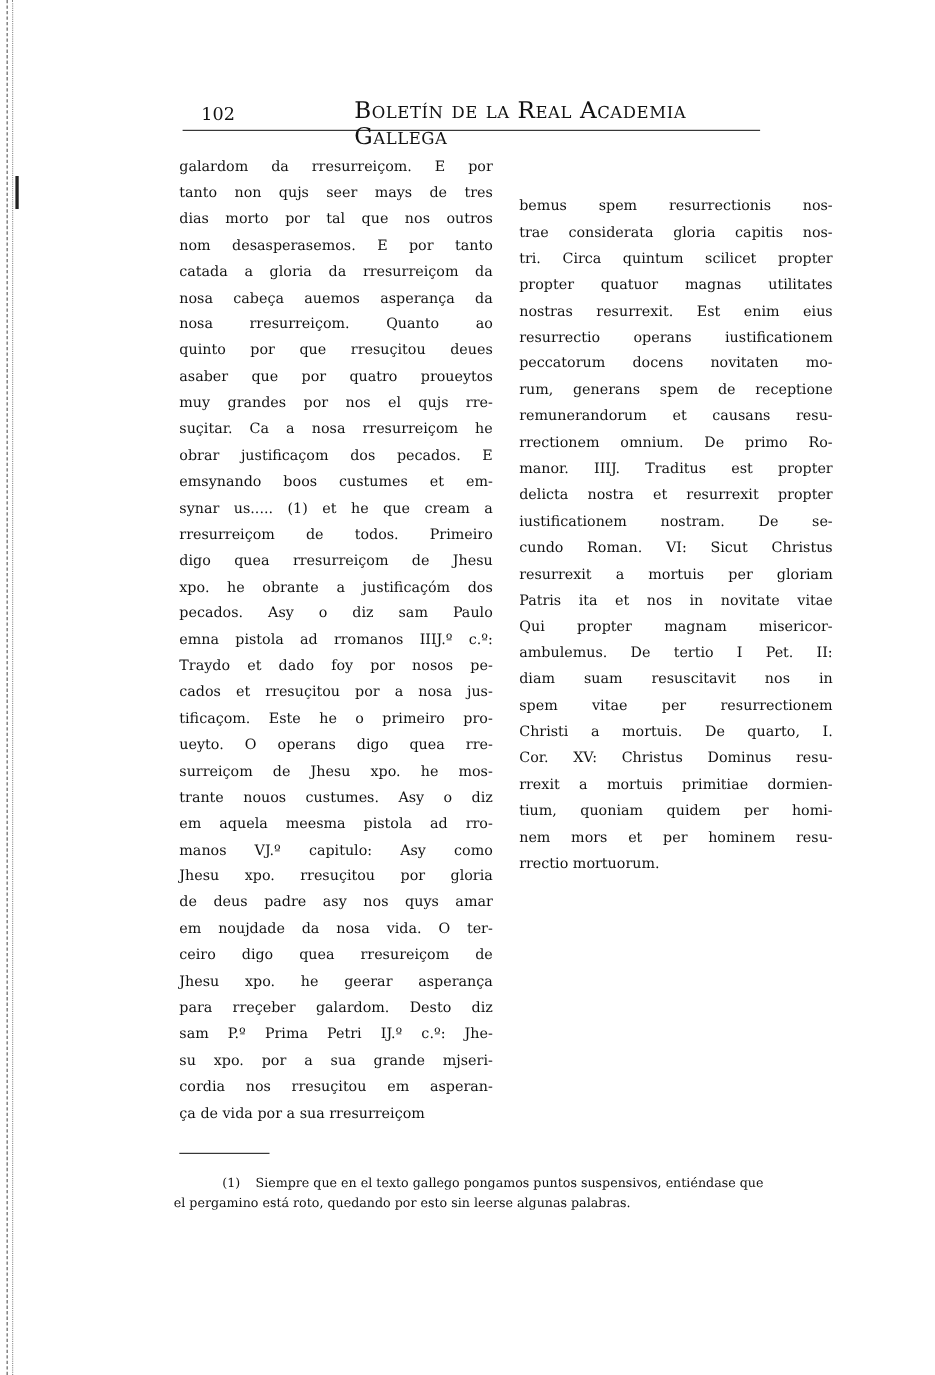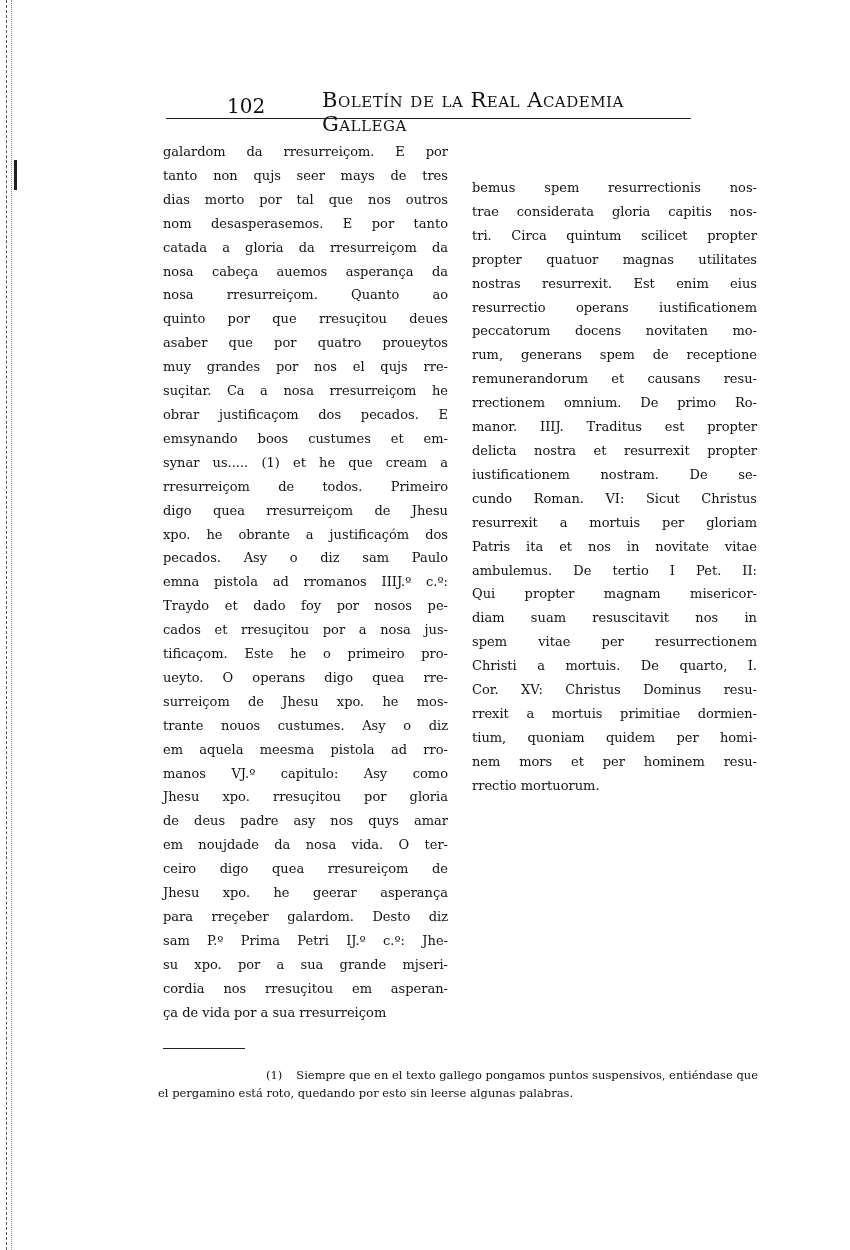--- a/index.html
+++ b/index.html
@@ -9,21 +9,21 @@
   }
   .edge {
     position: absolute; left: 6px; top: 0; width: 4px; height: 1250px;
     border-left: 1px dashed #555; border-right: 1px dotted #888;
   }
   .edge-mark { position: absolute; left: 14px; top: 160px; width: 3px; height: 30px; background: #222; }
   .header {
     position: absolute; left: 183px; top: 88px; width: 455px; height: 32px;
   }
   .page-num {
-    position: absolute; left: 0; top: 6px; font-size: 20px; font-family: "DejaVu Serif", serif; margin-left: 44px;
+    position: absolute; left: 0; top: 6px; font-size: 16px; font-family: "DejaVu Serif", serif;
   }
   .running-title {
     position: absolute; left: 104px; top: 0; font-size: 21px; font-family: "DejaVu Serif", serif;
     letter-spacing: 0.5px; font-variant: small-caps; margin-left: 35px;
   }
   .rule {
     position: absolute; left: 166px; top: 118px; width: 525px; height: 1px; background: #222;
   }
   .col {
     position: absolute; top: 140px; font-size: 13px; line-height: 23.9px; text-align: justify;
@@ -31,21 +31,21 @@
   .col-left { left: 163px; width: 285px; }
   .col-right { left: 472px; width: 285px; margin-top: 36px; }
   .line { display: block; white-space: nowrap; text-align-last: justify; text-align: justify; }
   .line.last { text-align-last: left; }
   .fn-rule { position: absolute; left: 163px; top: 1048px; width: 82px; height: 1px; background: #222; }
   .footnote {
     position: absolute; left: 158px; top: 1066px; width: 600px; font-size: 11.5px; line-height: 18px;
     font-family: "DejaVu Serif", serif;
   }
   .fn-line { display: block; white-space: nowrap; }
-  .fn-indent { padding-left: 44px; text-align: right; }
+  .fn-indent { padding-left: 44px; }
   .fn-mark { margin-right: 14px; }
 </style>
 </head>
 <body>
 
 <div class="edge"></div>
 <div class="edge-mark"></div>
 
 <div class="header">
   <span class="page-num">102</span>
@@ -102,22 +102,22 @@
     <span class="line">peccatorum docens novitaten mo-</span>
     <span class="line">rum, generans spem de receptione</span>
     <span class="line">remunerandorum et causans resu-</span>
     <span class="line">rrectionem omnium. De primo Ro-</span>
     <span class="line">manor. IIIJ. Traditus est propter</span>
     <span class="line">delicta nostra et resurrexit propter</span>
     <span class="line">iustificationem nostram. De se-</span>
     <span class="line">cundo Roman. VI: Sicut Christus</span>
     <span class="line">resurrexit a mortuis per gloriam</span>
     <span class="line">Patris ita et nos in novitate vitae</span>
+    <span class="line">Qui propter magnam misericor-</span>
     <span class="line">ambulemus. De tertio I Pet. II:</span>
-    <span class="line">Qui propter magnam misericor-</span>
     <span class="line">diam suam resuscitavit nos in</span>
     <span class="line">spem vitae per resurrectionem</span>
     <span class="line">Christi a mortuis. De quarto, I.</span>
     <span class="line">Cor. XV: Christus Dominus resu-</span>
     <span class="line">rrexit a mortuis primitiae dormien-</span>
     <span class="line">tium, quoniam quidem per homi-</span>
     <span class="line">nem mors et per hominem resu-</span>
     <span class="line last">rrectio mortuorum.</span>
   </div>
 

